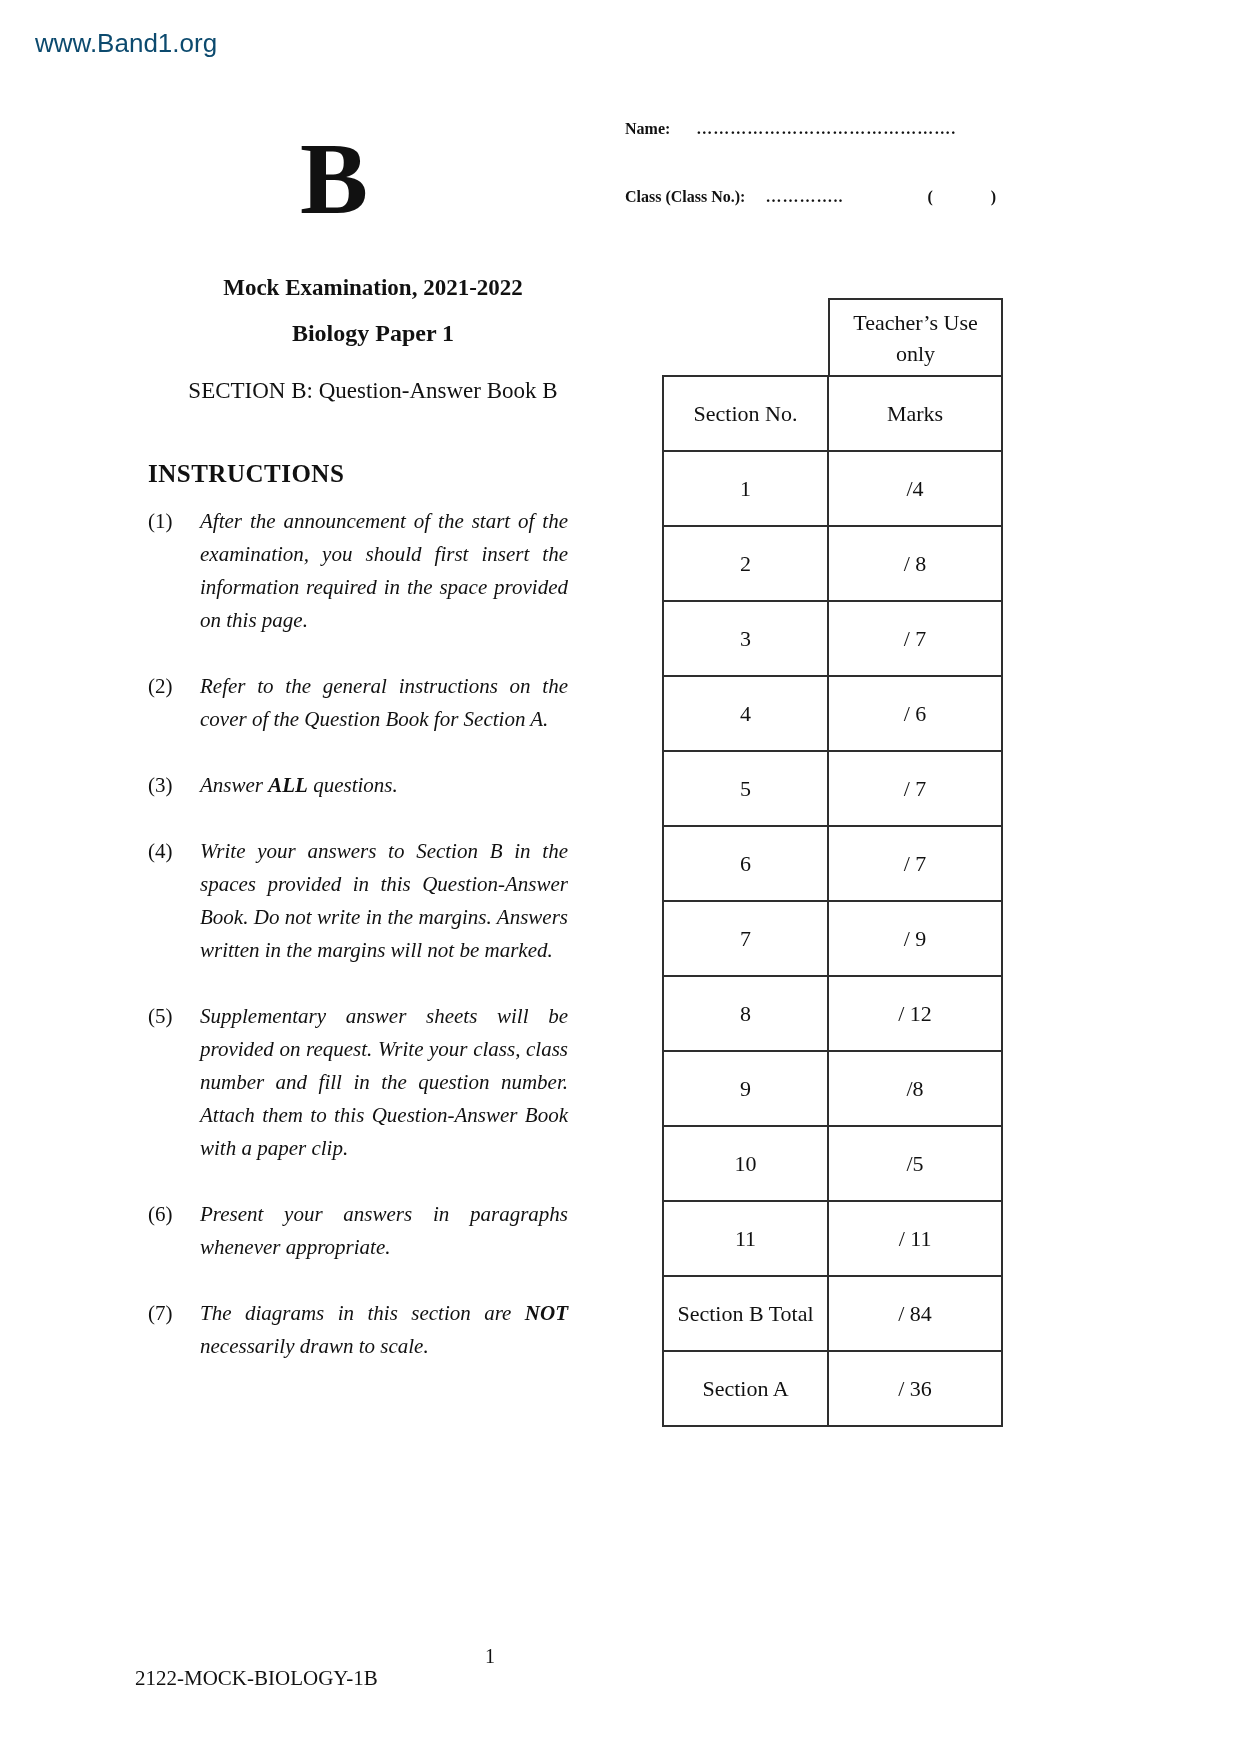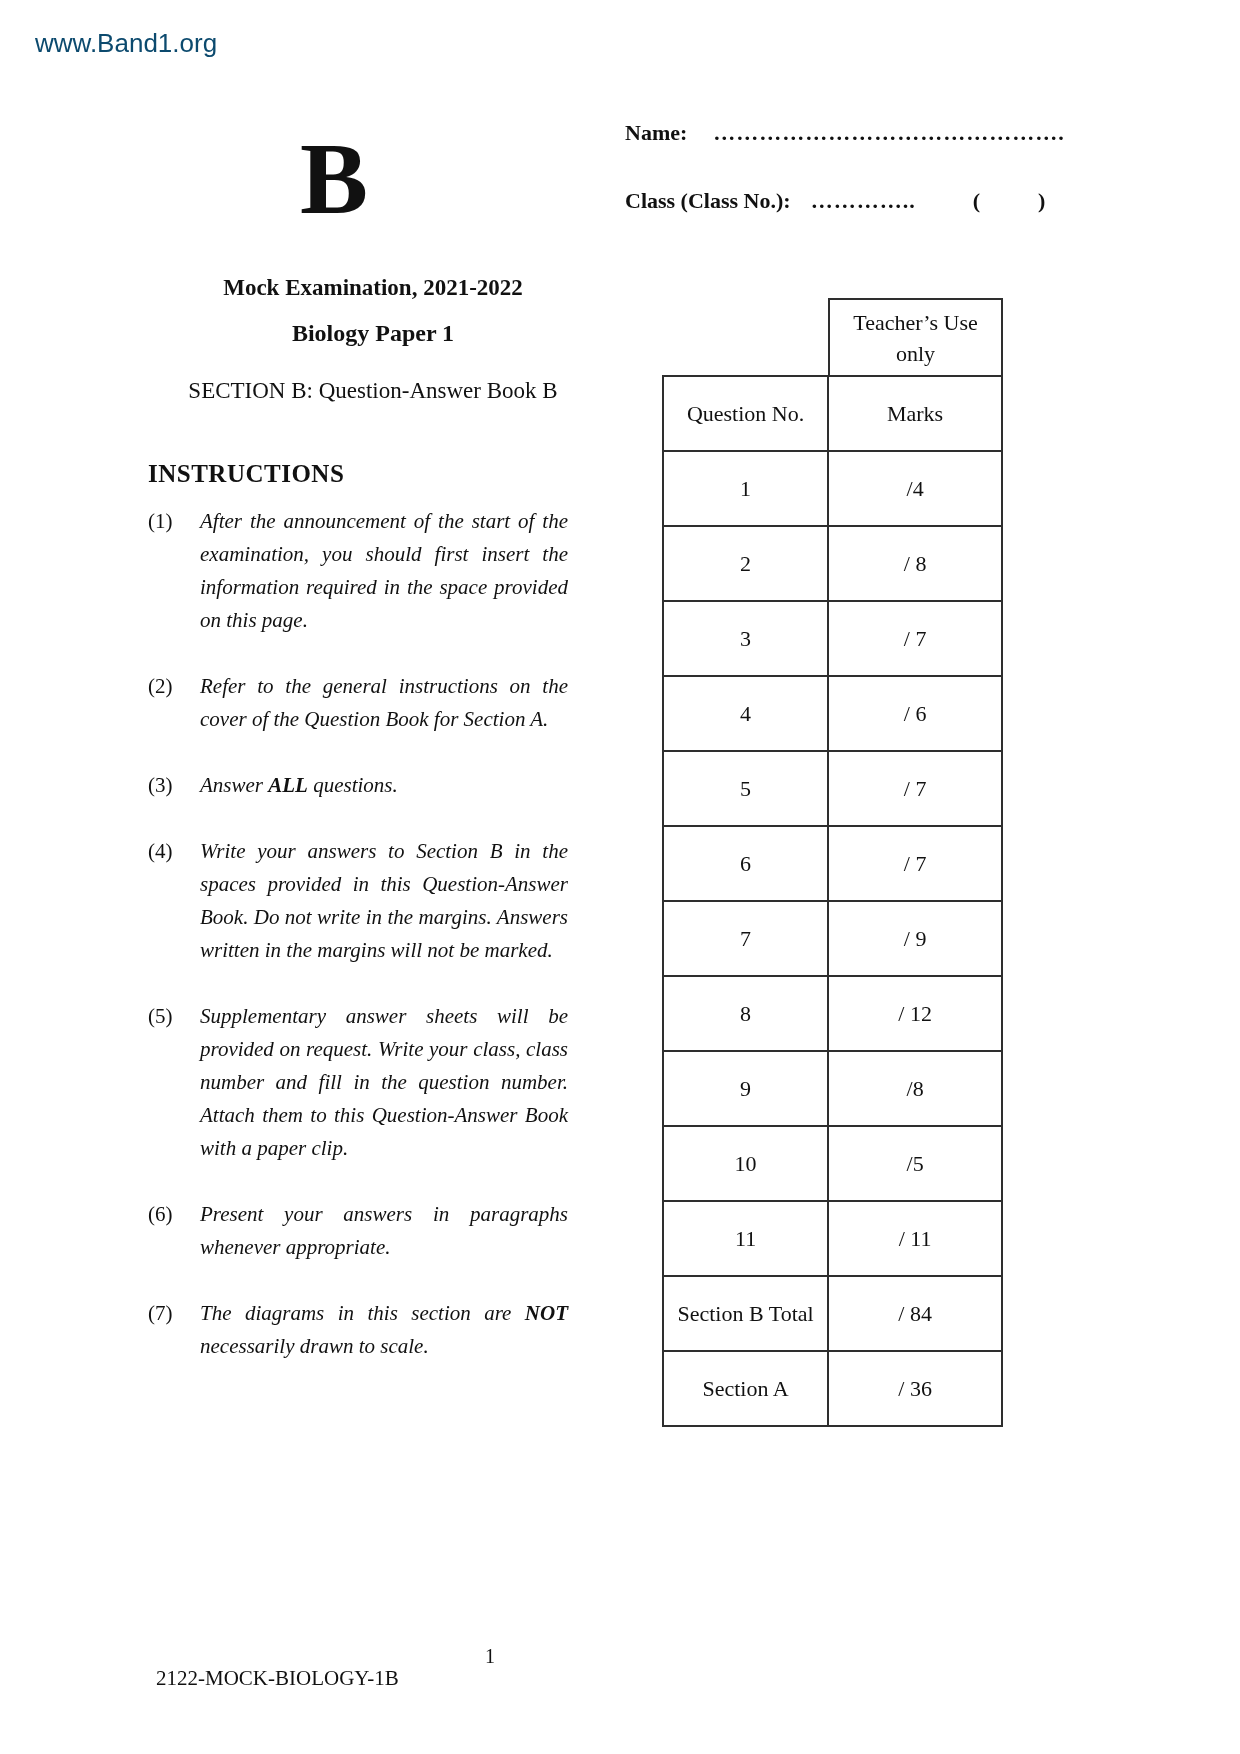--- a/index.html
+++ b/index.html
@@ -10,21 +10,21 @@
     width: 1240px; height: 1754px;
     margin: 0 auto; background: #fff; overflow: hidden;
   }
 
   .site { position: absolute; left: 35px; top: 28px;
     font-family: "Liberation Sans", sans-serif; font-size: 26px; color: #0c4a6e; }
 
   .bigB { position: absolute; left: 300px; top: 128px;
     font-size: 102px; font-weight: bold; line-height: 1; }
 
-  .hdr-row { position: absolute; left: 625px; font-weight: bold; font-size: 22px;
+  .hdr-row { position: absolute; left: 625px; font-weight: bold; font-size: 16px;
     white-space: nowrap; }
   .name-row { top: 120px; }
   .class-row { top: 188px; }
   .dots { display: inline-block; overflow: hidden; vertical-align: bottom;
     letter-spacing: 1px; }
   .name-dots { width: 390px; margin-left: 26px; }
   .class-dots { width: 132px; margin-left: 20px; }
   .paren-open { display: inline-block; margin-left: 30px; }
   .paren-close { display: inline-block; margin-left: 58px; }
 
@@ -48,21 +48,21 @@
     border: 2px solid #2e2e2e; text-align: center; font-size: 22px; line-height: 31px;
     padding-top: 7px; background: #fff; }
   .marks-table { position: absolute; left: 0; top: 77px; border-collapse: collapse; }
   .marks-table td { border: 2px solid #2e2e2e; text-align: center;
     vertical-align: middle; font-size: 22px; height: 75px; background: #fff; }
   .marks-table td.c1 { width: 166px; }
   .marks-table td.c2 { width: 175px; }
 
   .page-number { position: absolute; left: 462px; top: 1645px; width: 56px;
     text-align: center; font-size: 20px; }
-  .paper-code { position: absolute; left: 135px; top: 1666px; font-size: 21px; margin-left: 21px; }
+  .paper-code { position: absolute; left: 135px; top: 1666px; font-size: 21px; }
 </style>
 </head>
 <body>
 
 <div class="page">
 
   <div class="site">www.Band1.org</div>
 
   <div class="bigB">B</div>
 
@@ -112,21 +112,21 @@
   </ol>
 
   <div class="marks-panel">
     <div class="teachers-box">
       <div>Teacher’s Use</div>
       <div>only</div>
     </div>
     <table class="marks-table">
       <tbody>
         <tr>
-          <td class="c1">Question No.</td>
+          <td class="c1">Section No.</td>
           <td class="c2">Marks</td>
         </tr>
         <tr>
           <td class="c1">1</td>
           <td class="c2">/4</td>
         </tr>
         <tr>
           <td class="c1">2</td>
           <td class="c2">/ 8</td>
         </tr>

